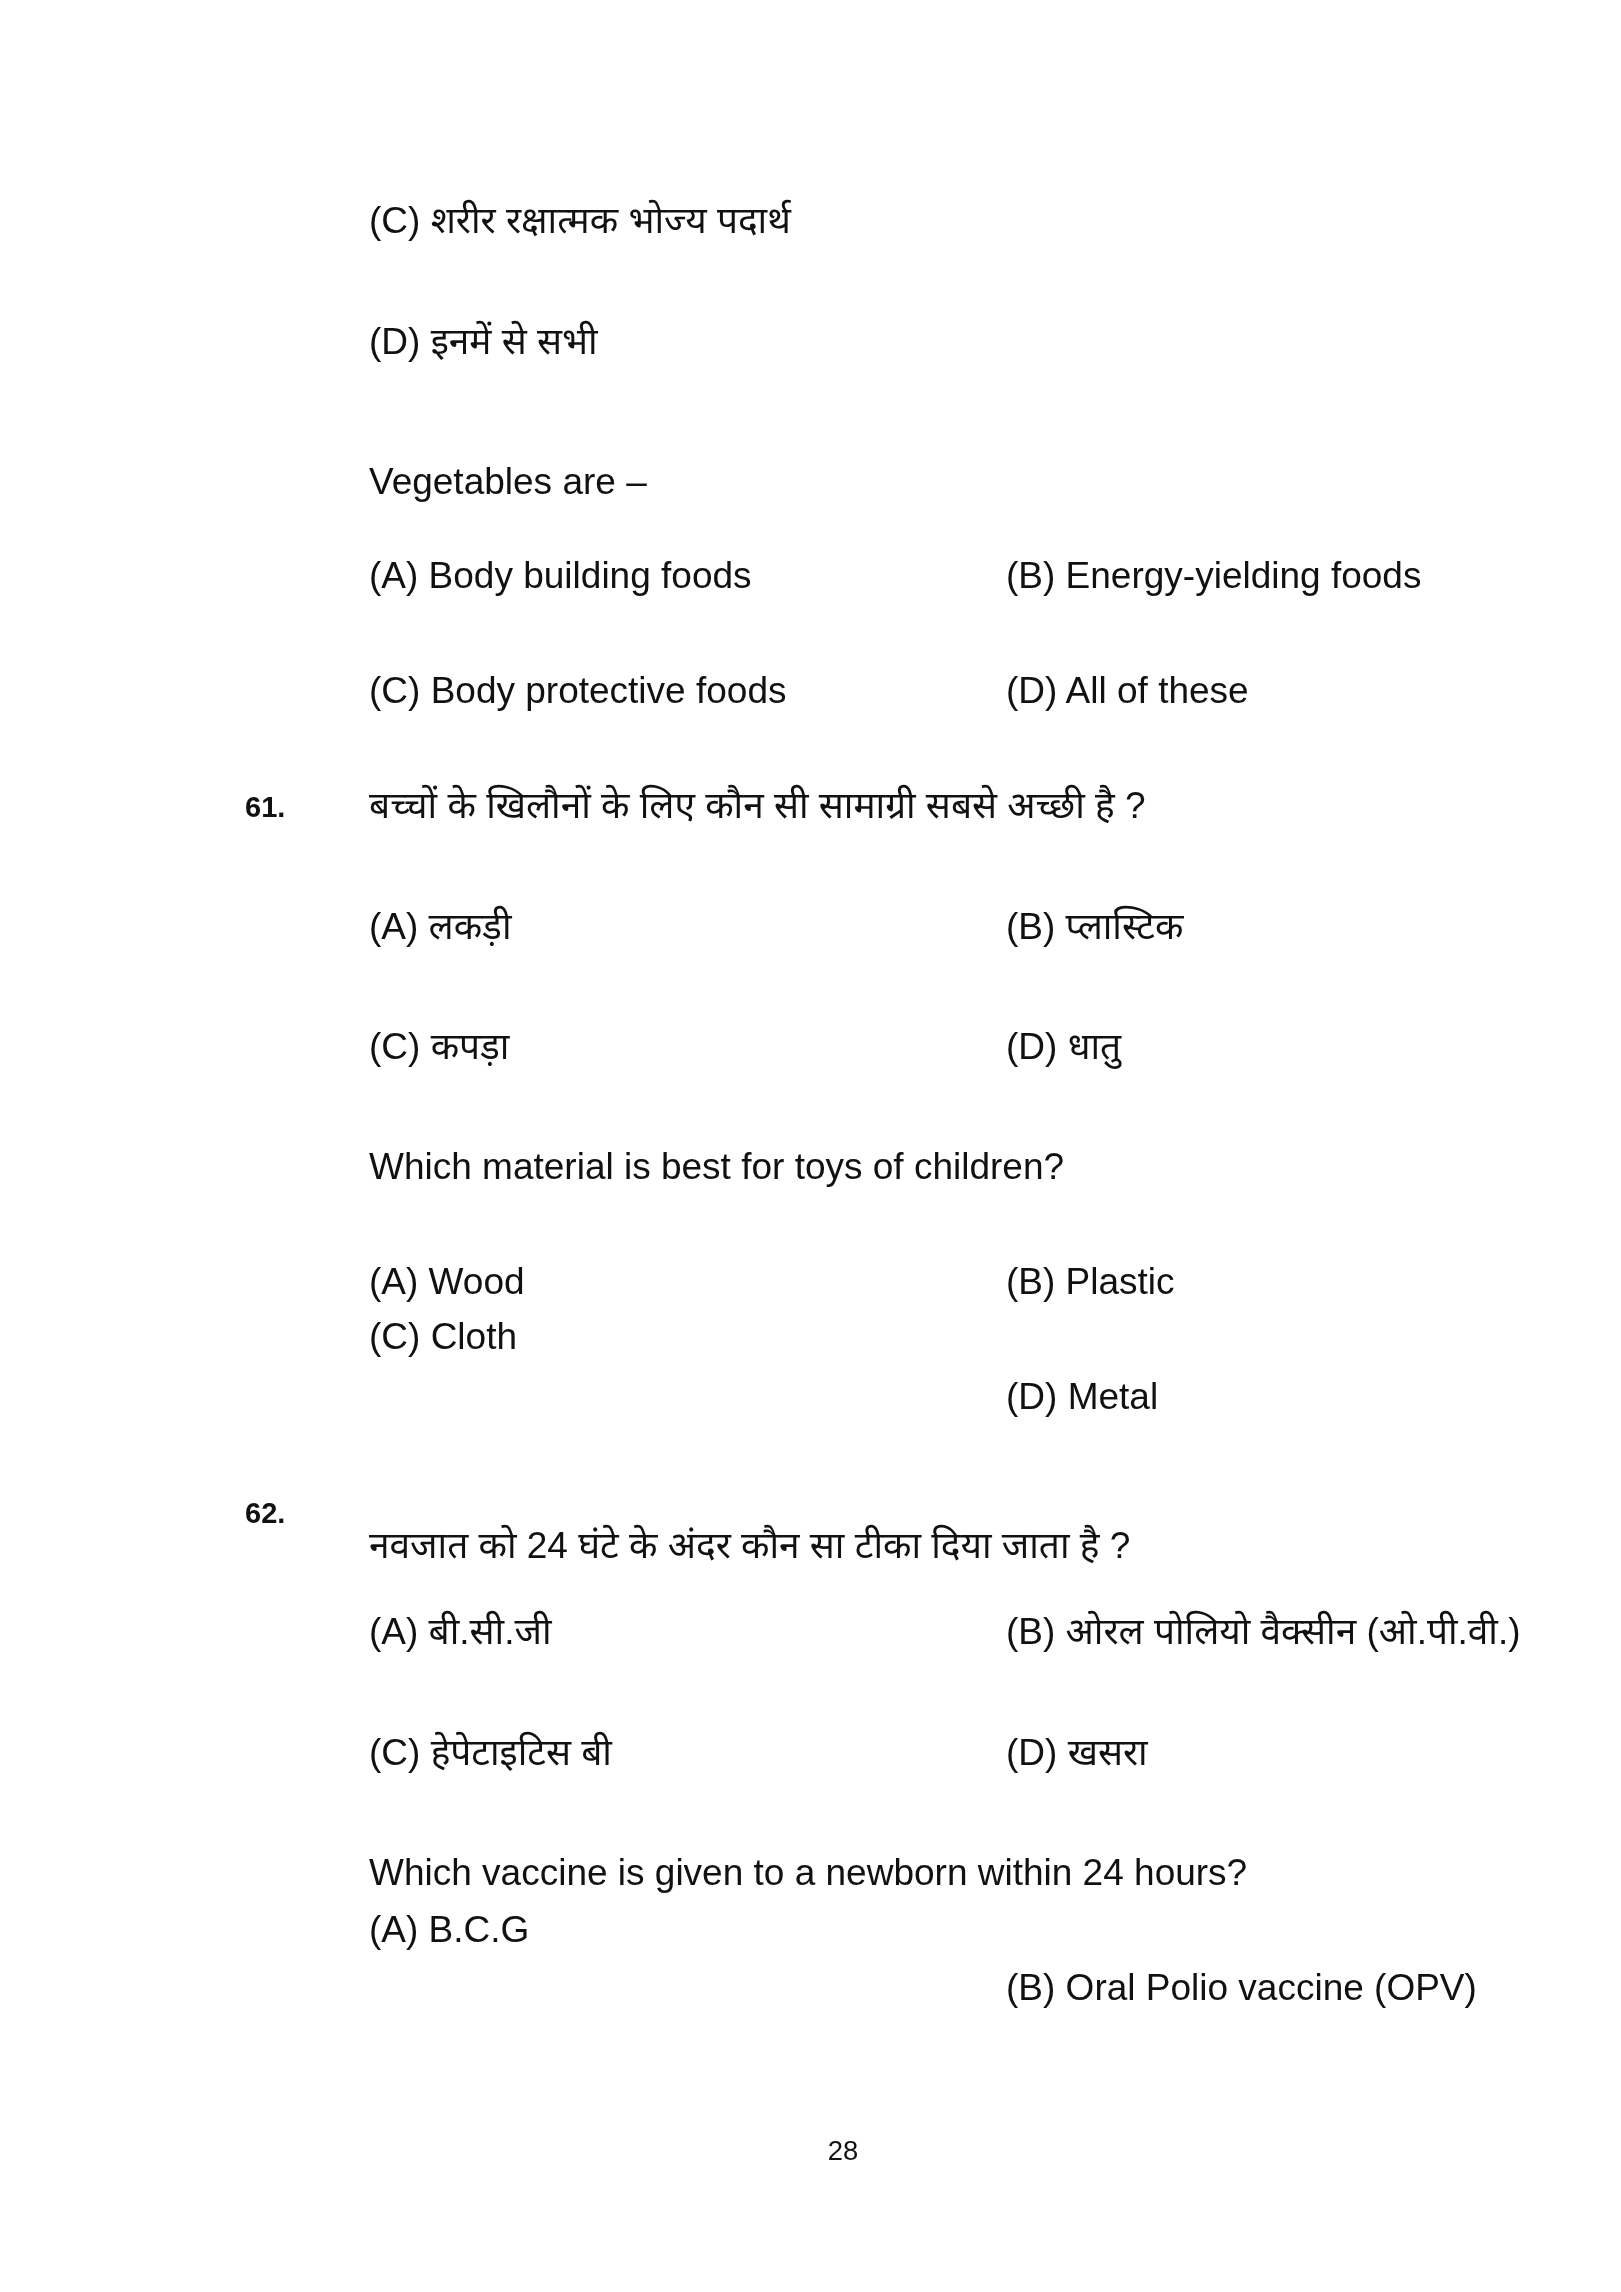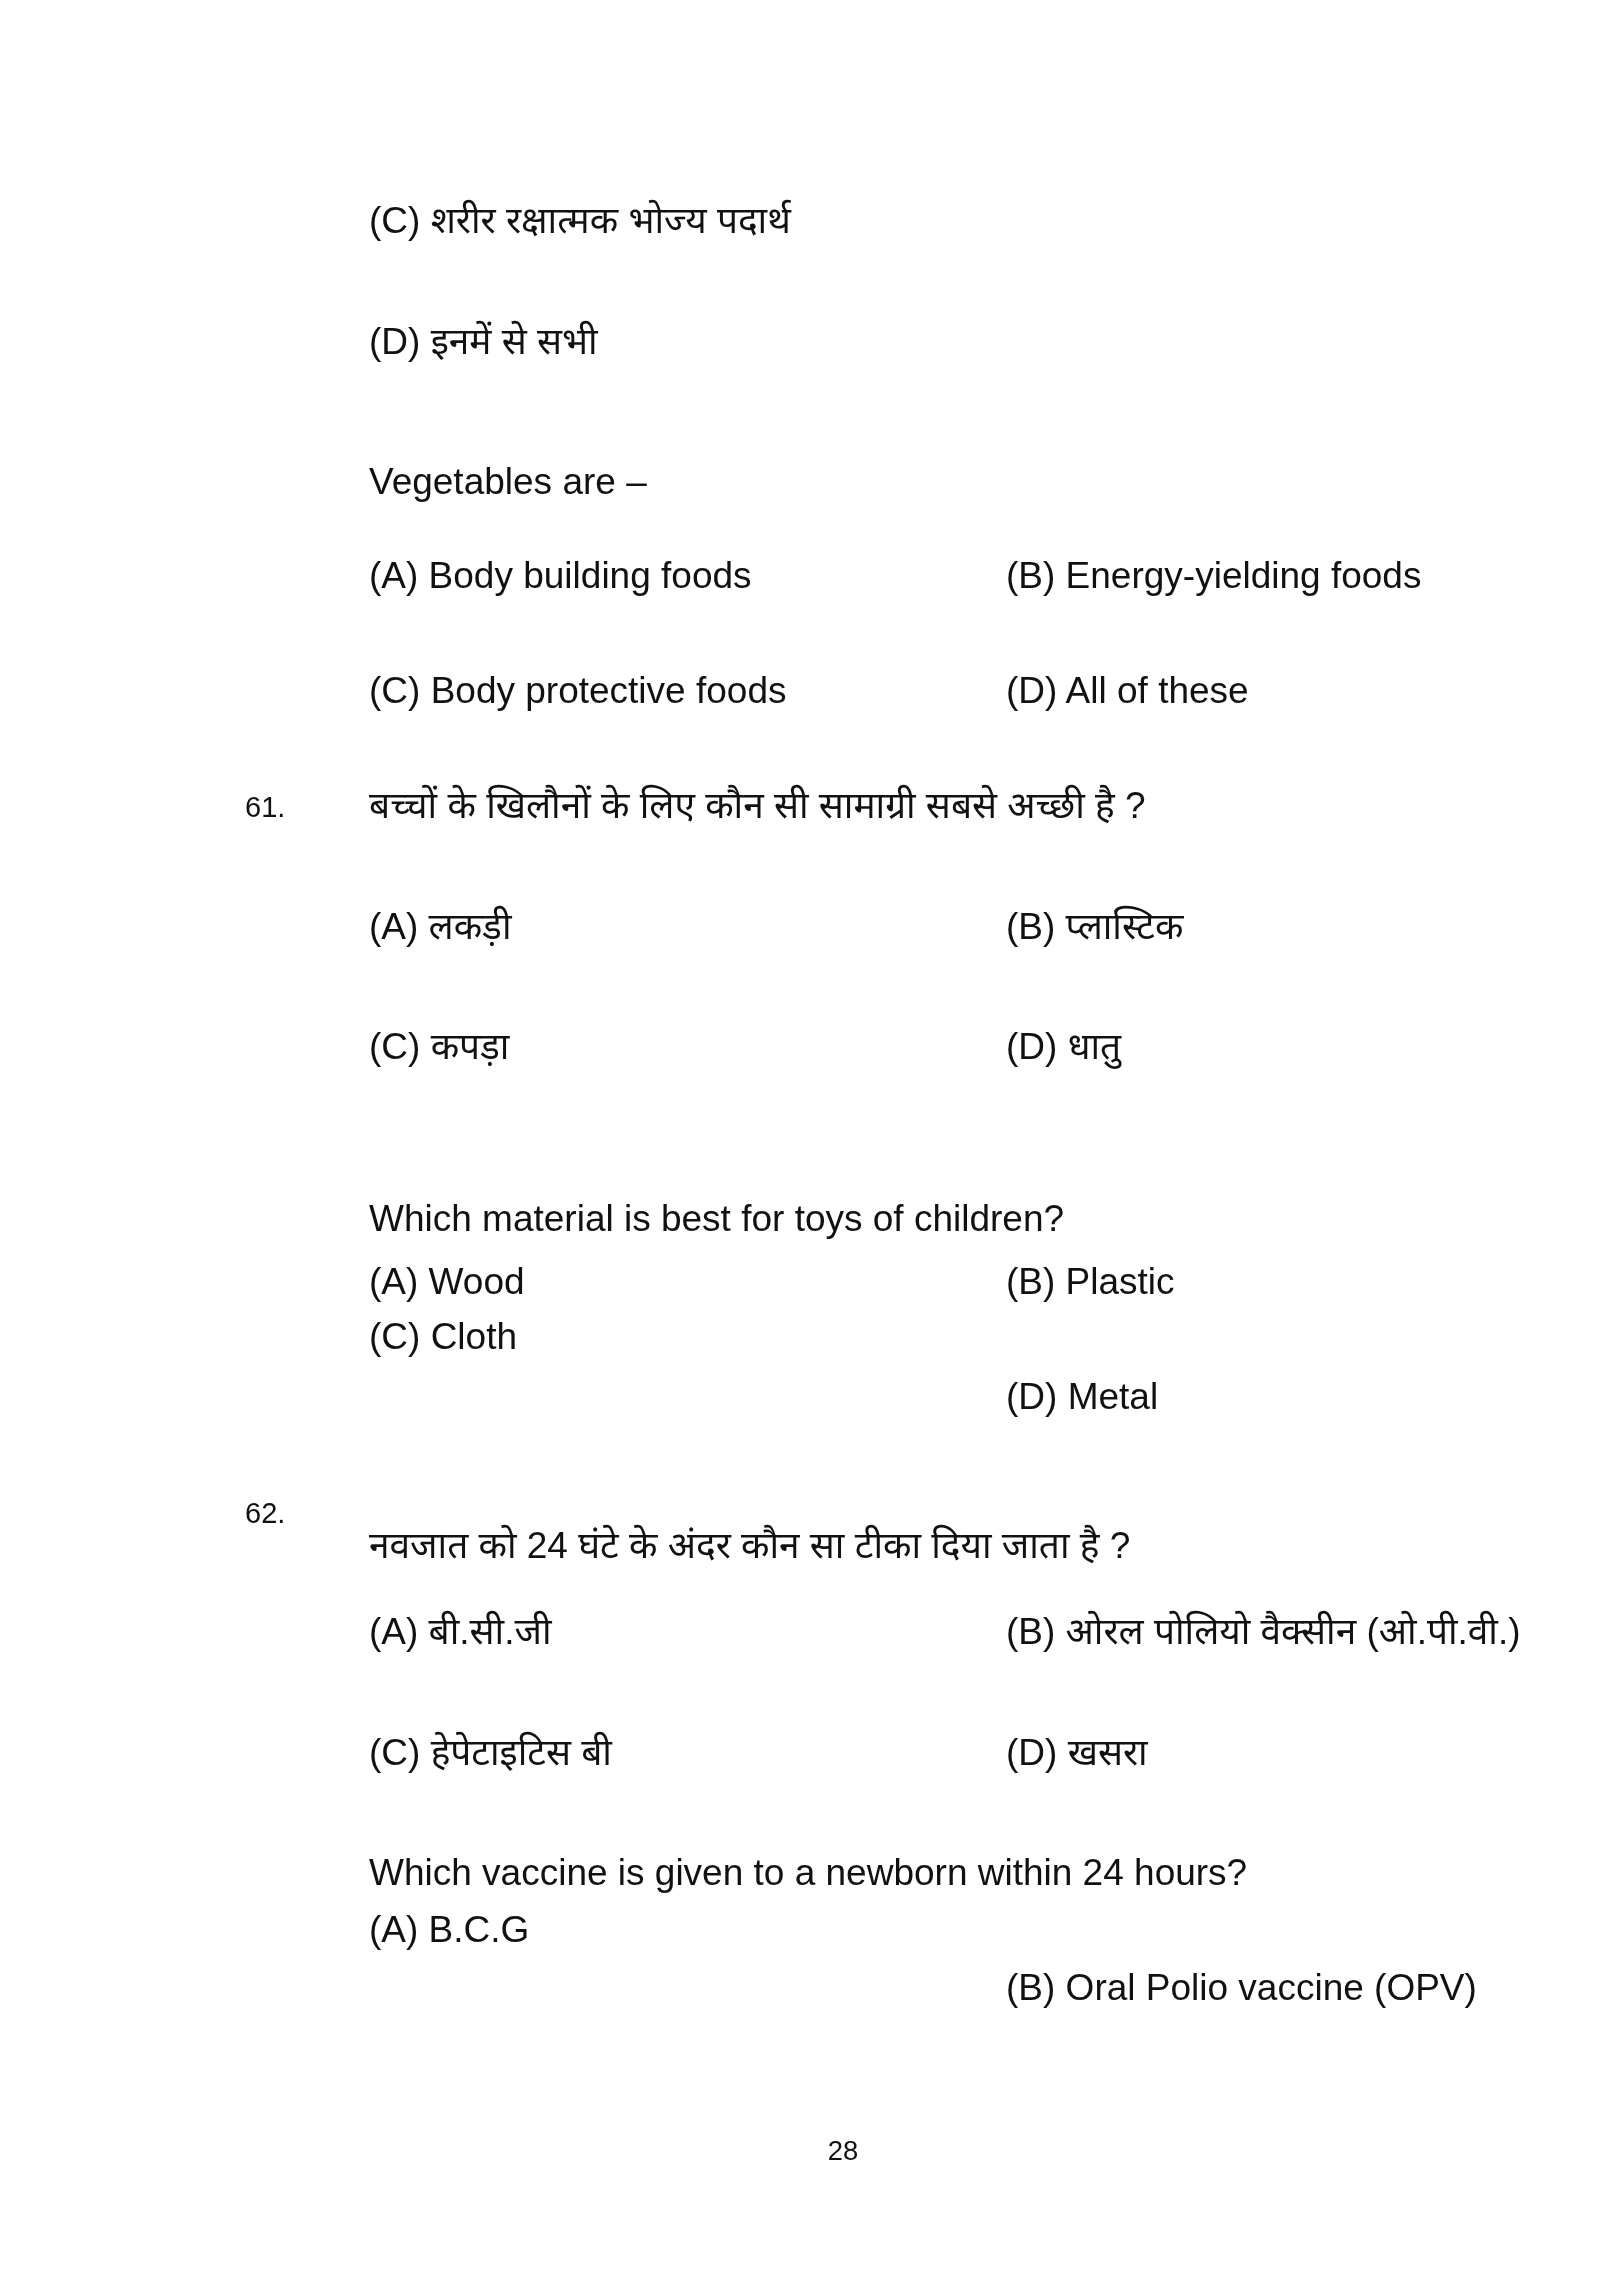--- a/index.html
+++ b/index.html
@@ -2,41 +2,41 @@
 <html><head>
 <meta charset="utf-8">
 <style>
   html, body { margin: 0; padding: 0; background: #ffffff; }
   body { width: 1621px; height: 2293px; position: relative; overflow: hidden;
          font-family: "Liberation Sans", "DejaVu Sans", sans-serif; color: #111; }
   .line { position: absolute; font-size: 37px; line-height: 43px; white-space: nowrap; }
   .num { position: absolute; font-size: 29px; line-height: 43px; }
   .left { left: 369px; }
   .right { left: 984px; margin-left: 22px; }
-  .qn { left: 245px; }
+  .qn { left: 245px; font-weight: bold; }
   .pageno { position: absolute; left: 0; width: 1686px; text-align: center; font-size: 27.4px; top: 2135px; }
 </style>
 </head>
 <body>
 
 <div class="line left" style="top:199px">(C) शरीर रक्षात्मक भोज्य पदार्थ</div>
 <div class="line left" style="top:320px">(D) इनमें से सभी</div>
 <div class="line left" style="top:460px">Vegetables are –</div>
 <div class="line left" style="top:554px">(A) Body building foods</div>
 <div class="line right" style="top:554px">(B) Energy-yielding foods</div>
 <div class="line left" style="top:669px">(C) Body protective foods</div>
 <div class="line right" style="top:669px">(D) All of these</div>
 
 <div class="num qn" style="top:786px">61.</div>
 <div class="line left" style="top:784px">बच्चों के खिलौनों के लिए कौन सी सामाग्री सबसे अच्छी है ?</div>
 <div class="line left" style="top:905px">(A) लकड़ी</div>
 <div class="line right" style="top:905px">(B) प्लास्टिक</div>
 <div class="line left" style="top:1025px">(C) कपड़ा</div>
 <div class="line right" style="top:1025px">(D) धातु</div>
-<div class="line left" style="top:1197px">Which material is best for toys of children?</div>
+<div class="line left" style="top:1145px">Which material is best for toys of children?</div>
 <div class="line left" style="top:1260px">(A) Wood</div>
 <div class="line right" style="top:1260px">(B) Plastic</div>
 <div class="line left" style="top:1315px">(C) Cloth</div>
 <div class="line right" style="top:1375px">(D) Metal</div>
 
 <div class="num qn" style="top:1492px">62.</div>
 <div class="line left" style="top:1524px">नवजात को 24 घंटे के अंदर कौन सा टीका दिया जाता है ?</div>
 <div class="line left" style="top:1610px">(A) बी.सी.जी</div>
 <div class="line right" style="top:1610px">(B) ओरल पोलियो वैक्सीन (ओ.पी.वी.)</div>
 <div class="line left" style="top:1731px">(C) हेपेटाइटिस बी</div>

